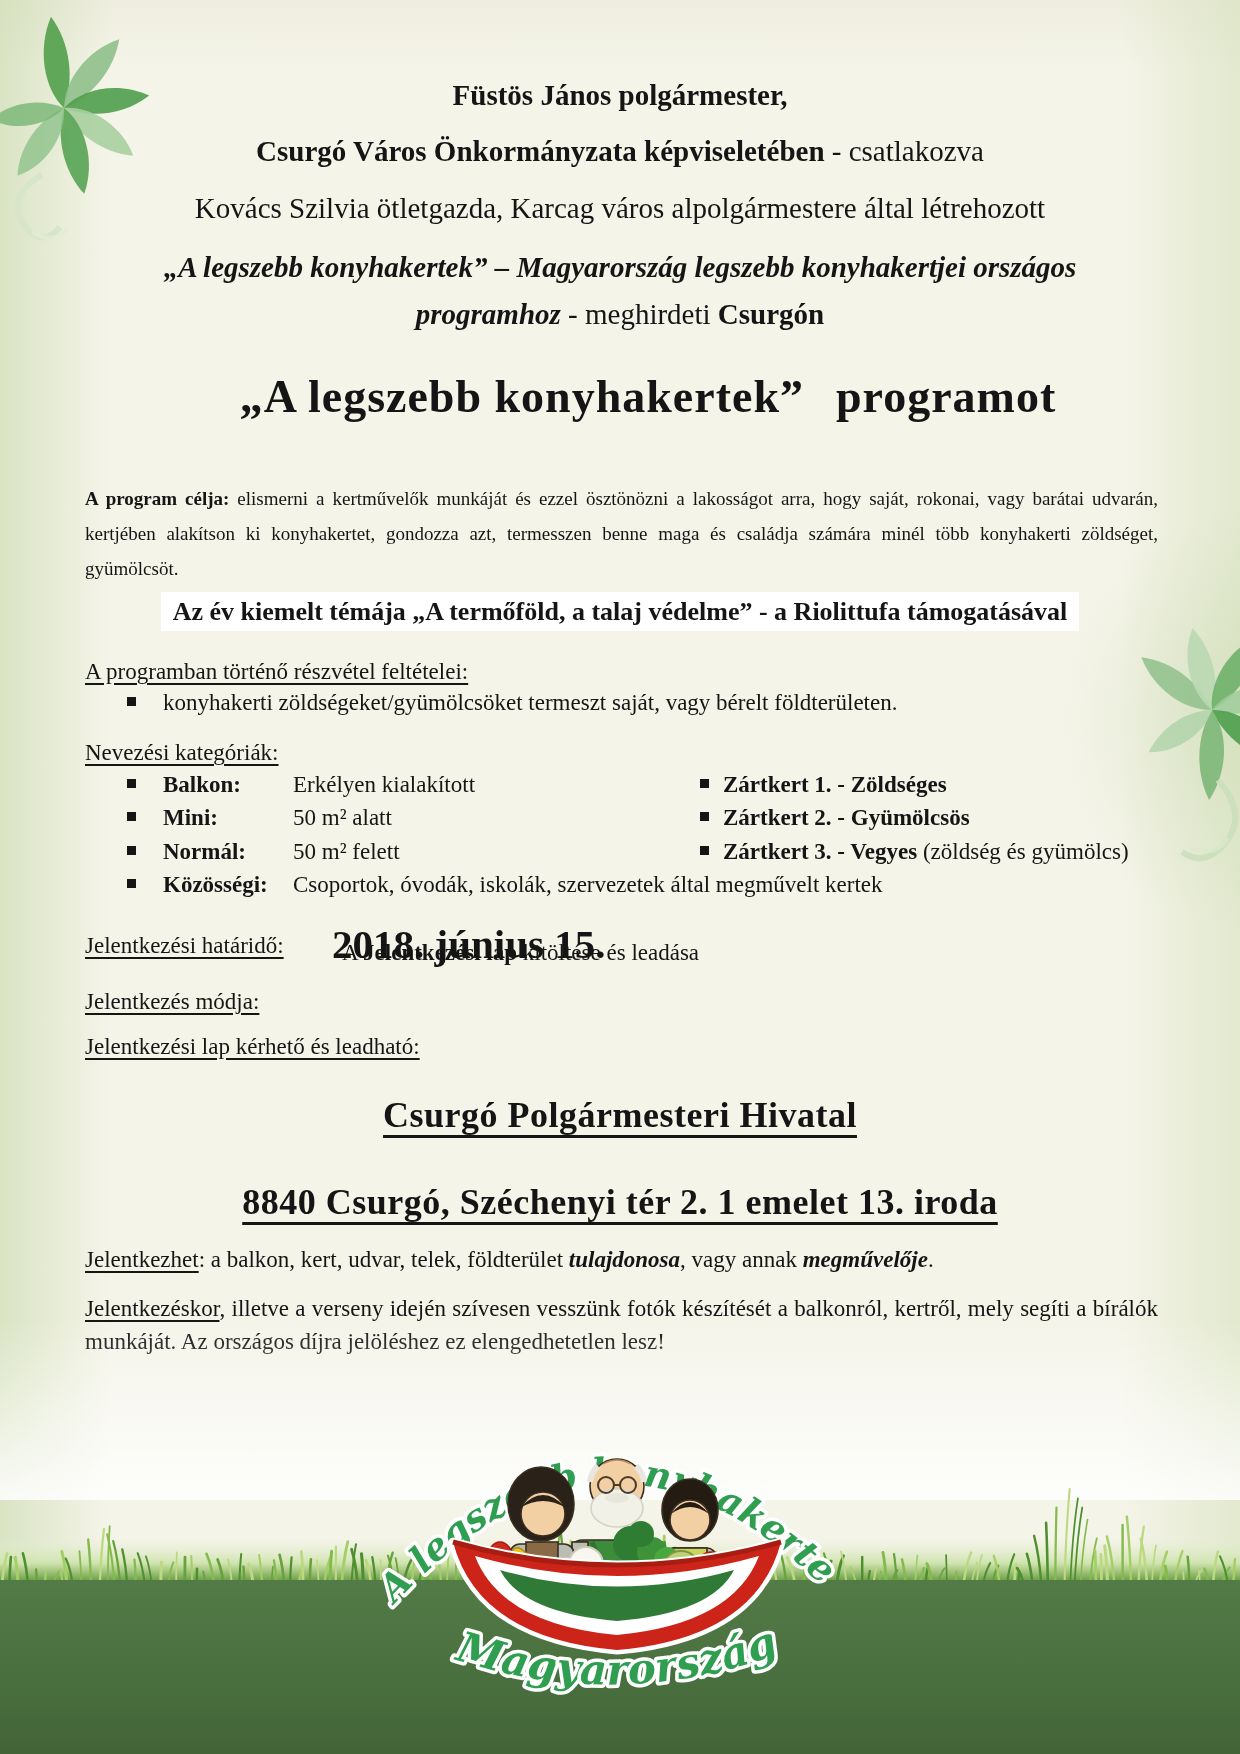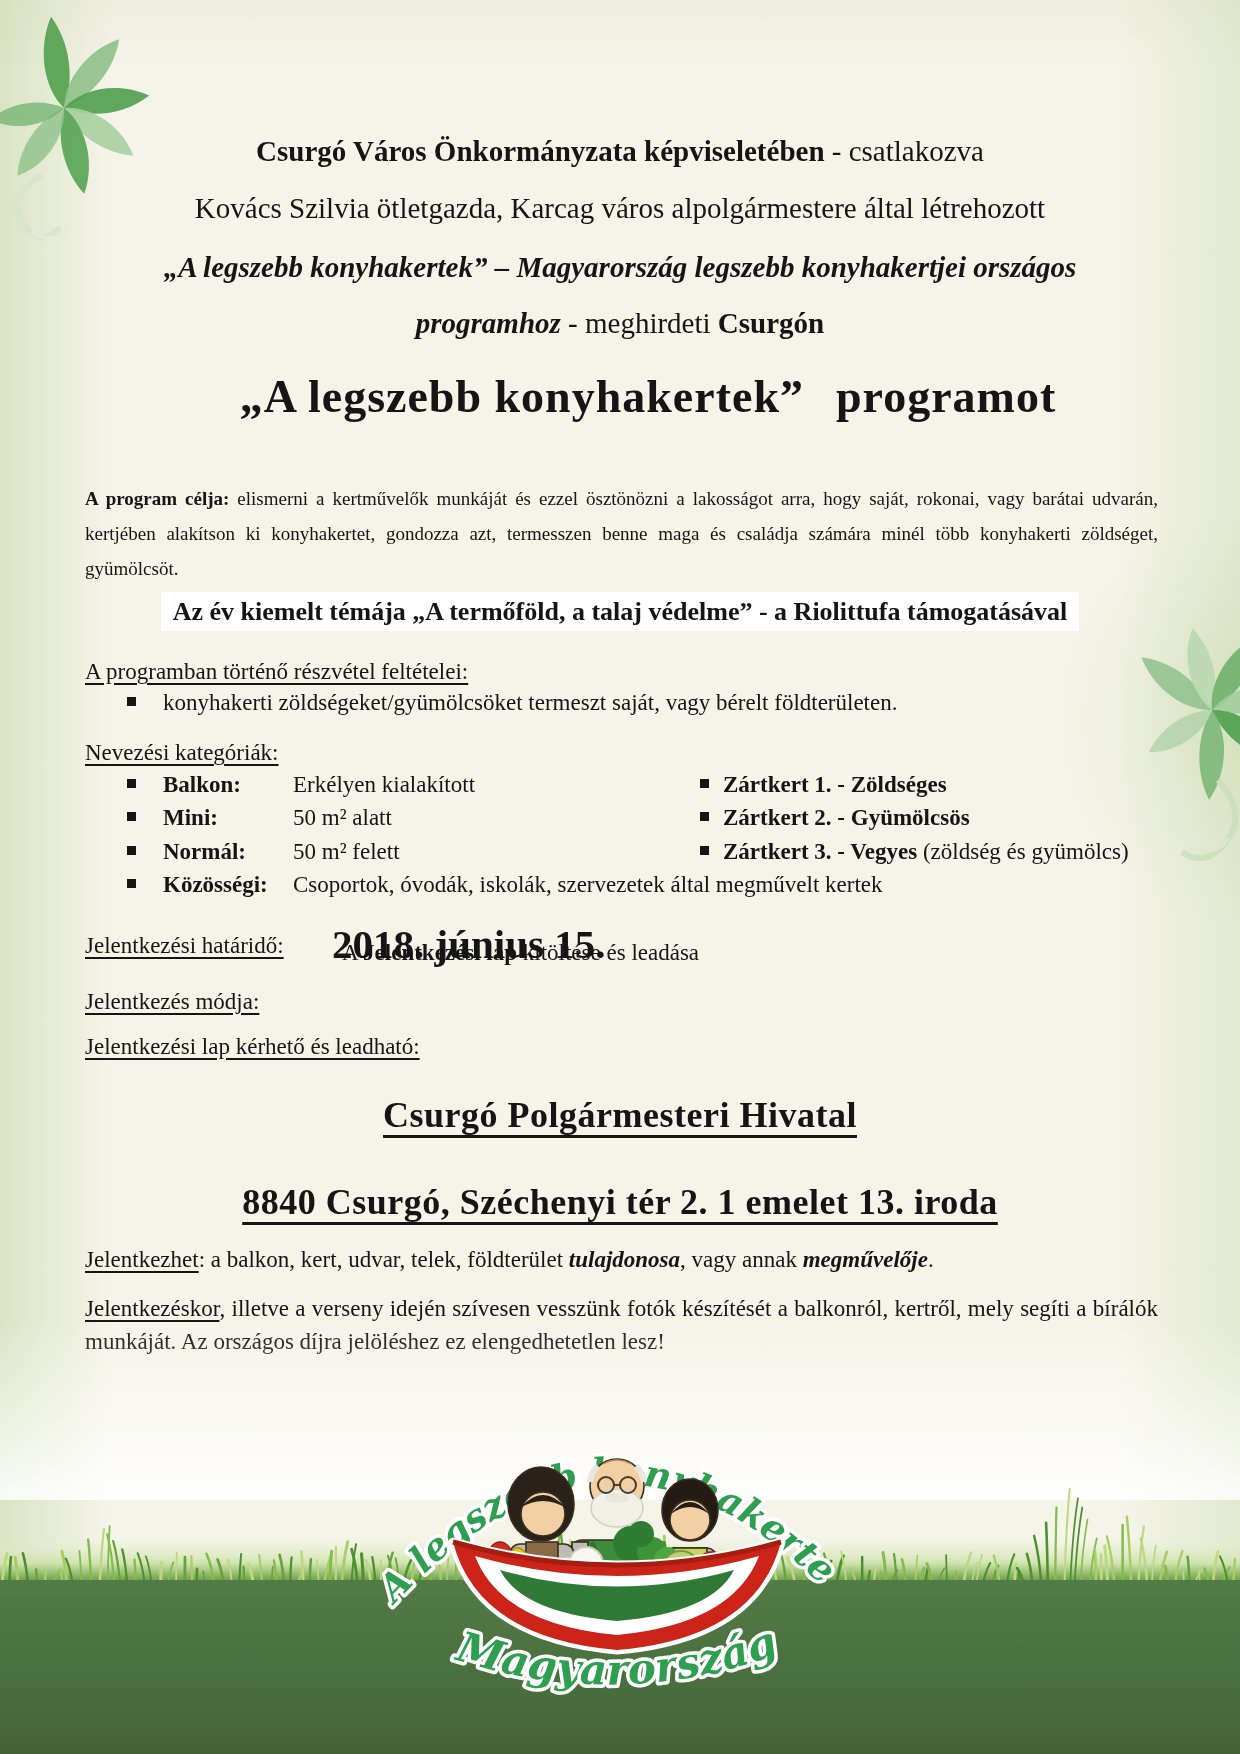--- a/index.html
+++ b/index.html
@@ -101,24 +101,25 @@
           <path d="M0,0 C20,-18 58,-22 90,-5 C62,12 26,13 0,0 Z" fill="#7db779" opacity="0.9"></path>
         </g>
       <g transform="rotate(150)">
           <path d="M0,0 C18,-16 50,-20 76,-5 C52,11 22,12 0,0 Z" fill="#aed2a8" opacity="0.8"></path>
         </g>
     </g>
     <path d="M128,170 q30,34 8,62 q-20,26 -44,10" fill="none" stroke="#cadfbc" stroke-width="6" opacity="0.9"></path>
     <path d="M100,238 q26,10 38,-10" fill="none" stroke="#d9e8cd" stroke-width="4" opacity="0.8"></path>
   </svg>
 
+  <div class="center-line h-line bold" style="top:77px">Füstös János polgármester,</div>
   <div class="center-line h-line" style="top:133px"><span class="bold">Csurgó Város Önkormányzata képviseletében</span><span> - csatlakozva</span></div>
   <div class="center-line h-line" style="top:190px">Kovács Szilvia ötletgazda, Karcag város alpolgármestere által létrehozott</div>
   <div class="center-line h-line bi" style="top:249px">„A legszebb konyhakertek” – Magyarország legszebb konyhakertjei országos</div>
-  <div class="center-line h-line" style="top:305px"><span class="bi">programhoz</span><span> - meghirdeti </span><span class="bold">Csurgón</span></div>
+  <div class="center-line h-line" style="top:296px"><span class="bi">programhoz</span><span> - meghirdeti </span><span class="bold">Csurgón</span></div>
 
   <div class="center-line big-title" style="top:370px"><span>„A legszebb konyhakertek”</span><span class="title-suffix">programot</span></div>
 
   <div class="abs body-text z2" style="top:481px;left:85px;width:1073px"><b>A program célja:</b><span> elismerni a kertművelők munkáját és ezzel ösztönözni a lakosságot arra, hogy saját, rokonai, vagy barátai udvarán, kertjében alakítson ki konyhakertet, gondozza azt, termesszen benne maga és családja számára minél több konyhakerti zöldséget, gyümölcsöt.</span></div>
 
   <div class="center-line theme" style="top:597px"><span class="theme-bg">Az év kiemelt témája „A termőföld, a talaj védelme” - a Riolittufa támogatásával</span></div>
 
   <div class="abs plain ul z2" style="top:655px;left:85px">A programban történő részvétel feltételei:</div>
   <div class="abs plain z2" style="top:686px;left:127px"><span class="sq sq-l"></span><span>konyhakerti zöldségeket/gyümölcsöket termeszt saját, vagy bérelt földterületen.</span></div>
 

